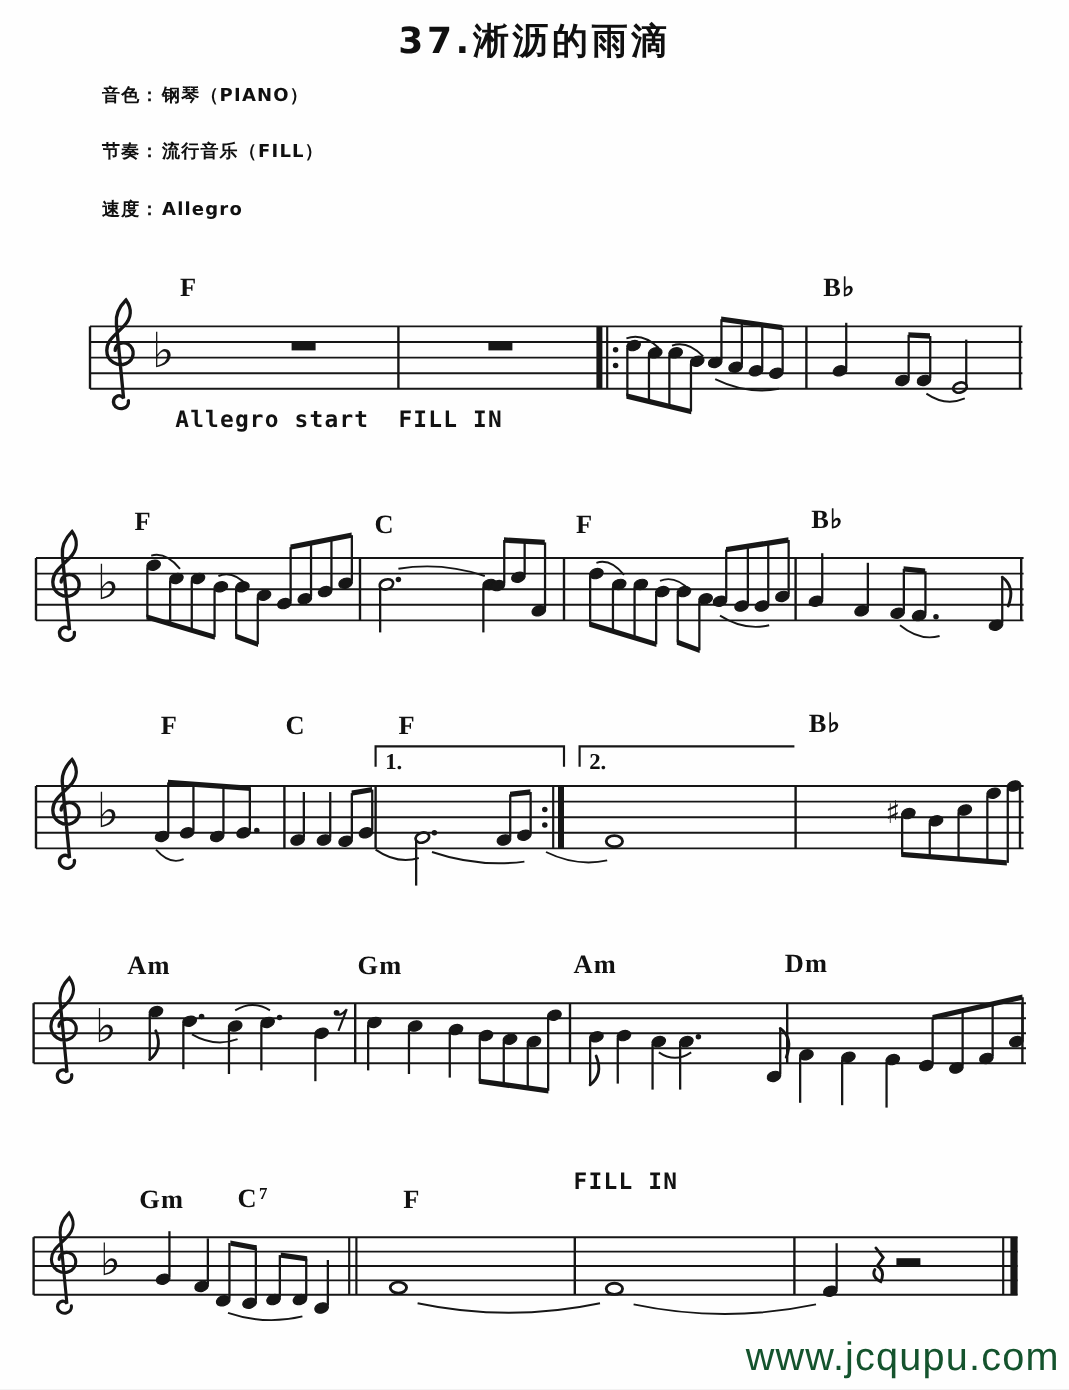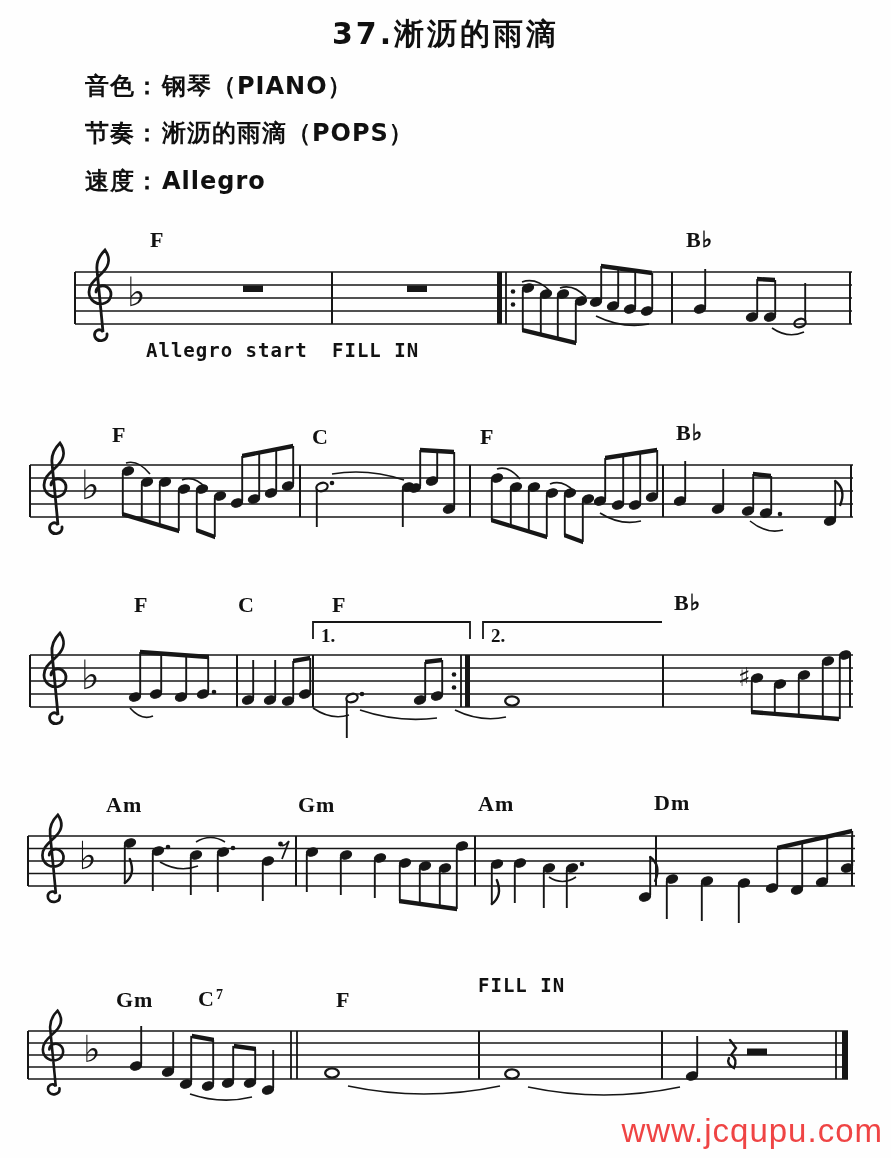--- a/index.html
+++ b/index.html
@@ -1,44 +1,44 @@
 <!DOCTYPE html>
 <html><head>
 <meta charset="utf-8">
 <style>
   html,body{margin:0;padding:0;background:#e8e8e8;}
   .page{position:relative;width:891px;height:1158px;background:#fefefe;overflow:hidden;
         font-family:"DejaVu Sans",sans-serif;color:#141414;}
   .title{position:absolute;top:14px;left:0;right:0;text-align:center;
          font-weight:bold;font-size:30px;letter-spacing:3px;color:#101010;}
-  .meta-row{position:absolute;left:85px;font-weight:bold;font-size:24px;letter-spacing:1px;color:#101010;}
+  .meta-row{position:absolute;left:85px;font-weight:bold;font-size:15px;letter-spacing:1px;color:#101010;}
   .meta-row .v{margin-left:2px;}
   #score{position:absolute;left:0;top:0;width:891px;height:1158px;}
   #overlays{position:absolute;left:0;top:0;width:891px;height:1158px;pointer-events:none;}
   .chord{position:absolute;font-family:"Liberation Serif",serif;font-weight:bold;
          font-size:22px;color:#111;letter-spacing:1px;white-space:nowrap;}
   .chord .sup{font-size:14px;position:relative;top:-7px;left:1px;}
   .annot{position:absolute;font-family:"DejaVu Sans Mono",monospace;font-weight:bold;
          font-size:19px;color:#121212;letter-spacing:1px;white-space:nowrap;}
   .volta-num{position:absolute;font-family:"Liberation Serif",serif;font-weight:bold;
          font-size:19px;color:#111;}
   .watermark{position:absolute;top:1112px;right:8px;font-family:"Liberation Sans",sans-serif;
-         font-size:33px;color:#ef4444;letter-spacing:1px;}
+         font-size:33px;color:#14532d;letter-spacing:1px;}
 </style>
 </head>
 <body>
 
 <div class="page">
   <div class="title">37.淅沥的雨滴</div>
 
   <div class="meta-row" style="top:70px">
     <span>音色：</span><span class="v">钢琴（PIANO）</span>
   </div>
   <div class="meta-row" style="top:117px">
-    <span>节奏：</span><span class="v">淅沥的雨滴（POPS）</span>
+    <span>节奏：</span><span class="v">流行音乐（FILL）</span>
   </div>
   <div class="meta-row" style="top:165px">
     <span>速度：</span><span class="v">Allegro</span>
   </div>
 
   <svg id="score" viewBox="0 0 891 1158">
       <g>
         <line x1="75" y1="272" x2="852" y2="272" stroke="#161616" stroke-width="1.6"></line>
         <line x1="75" y1="285" x2="852" y2="285" stroke="#161616" stroke-width="1.6"></line>
         <line x1="75" y1="298" x2="852" y2="298" stroke="#161616" stroke-width="1.6"></line>

